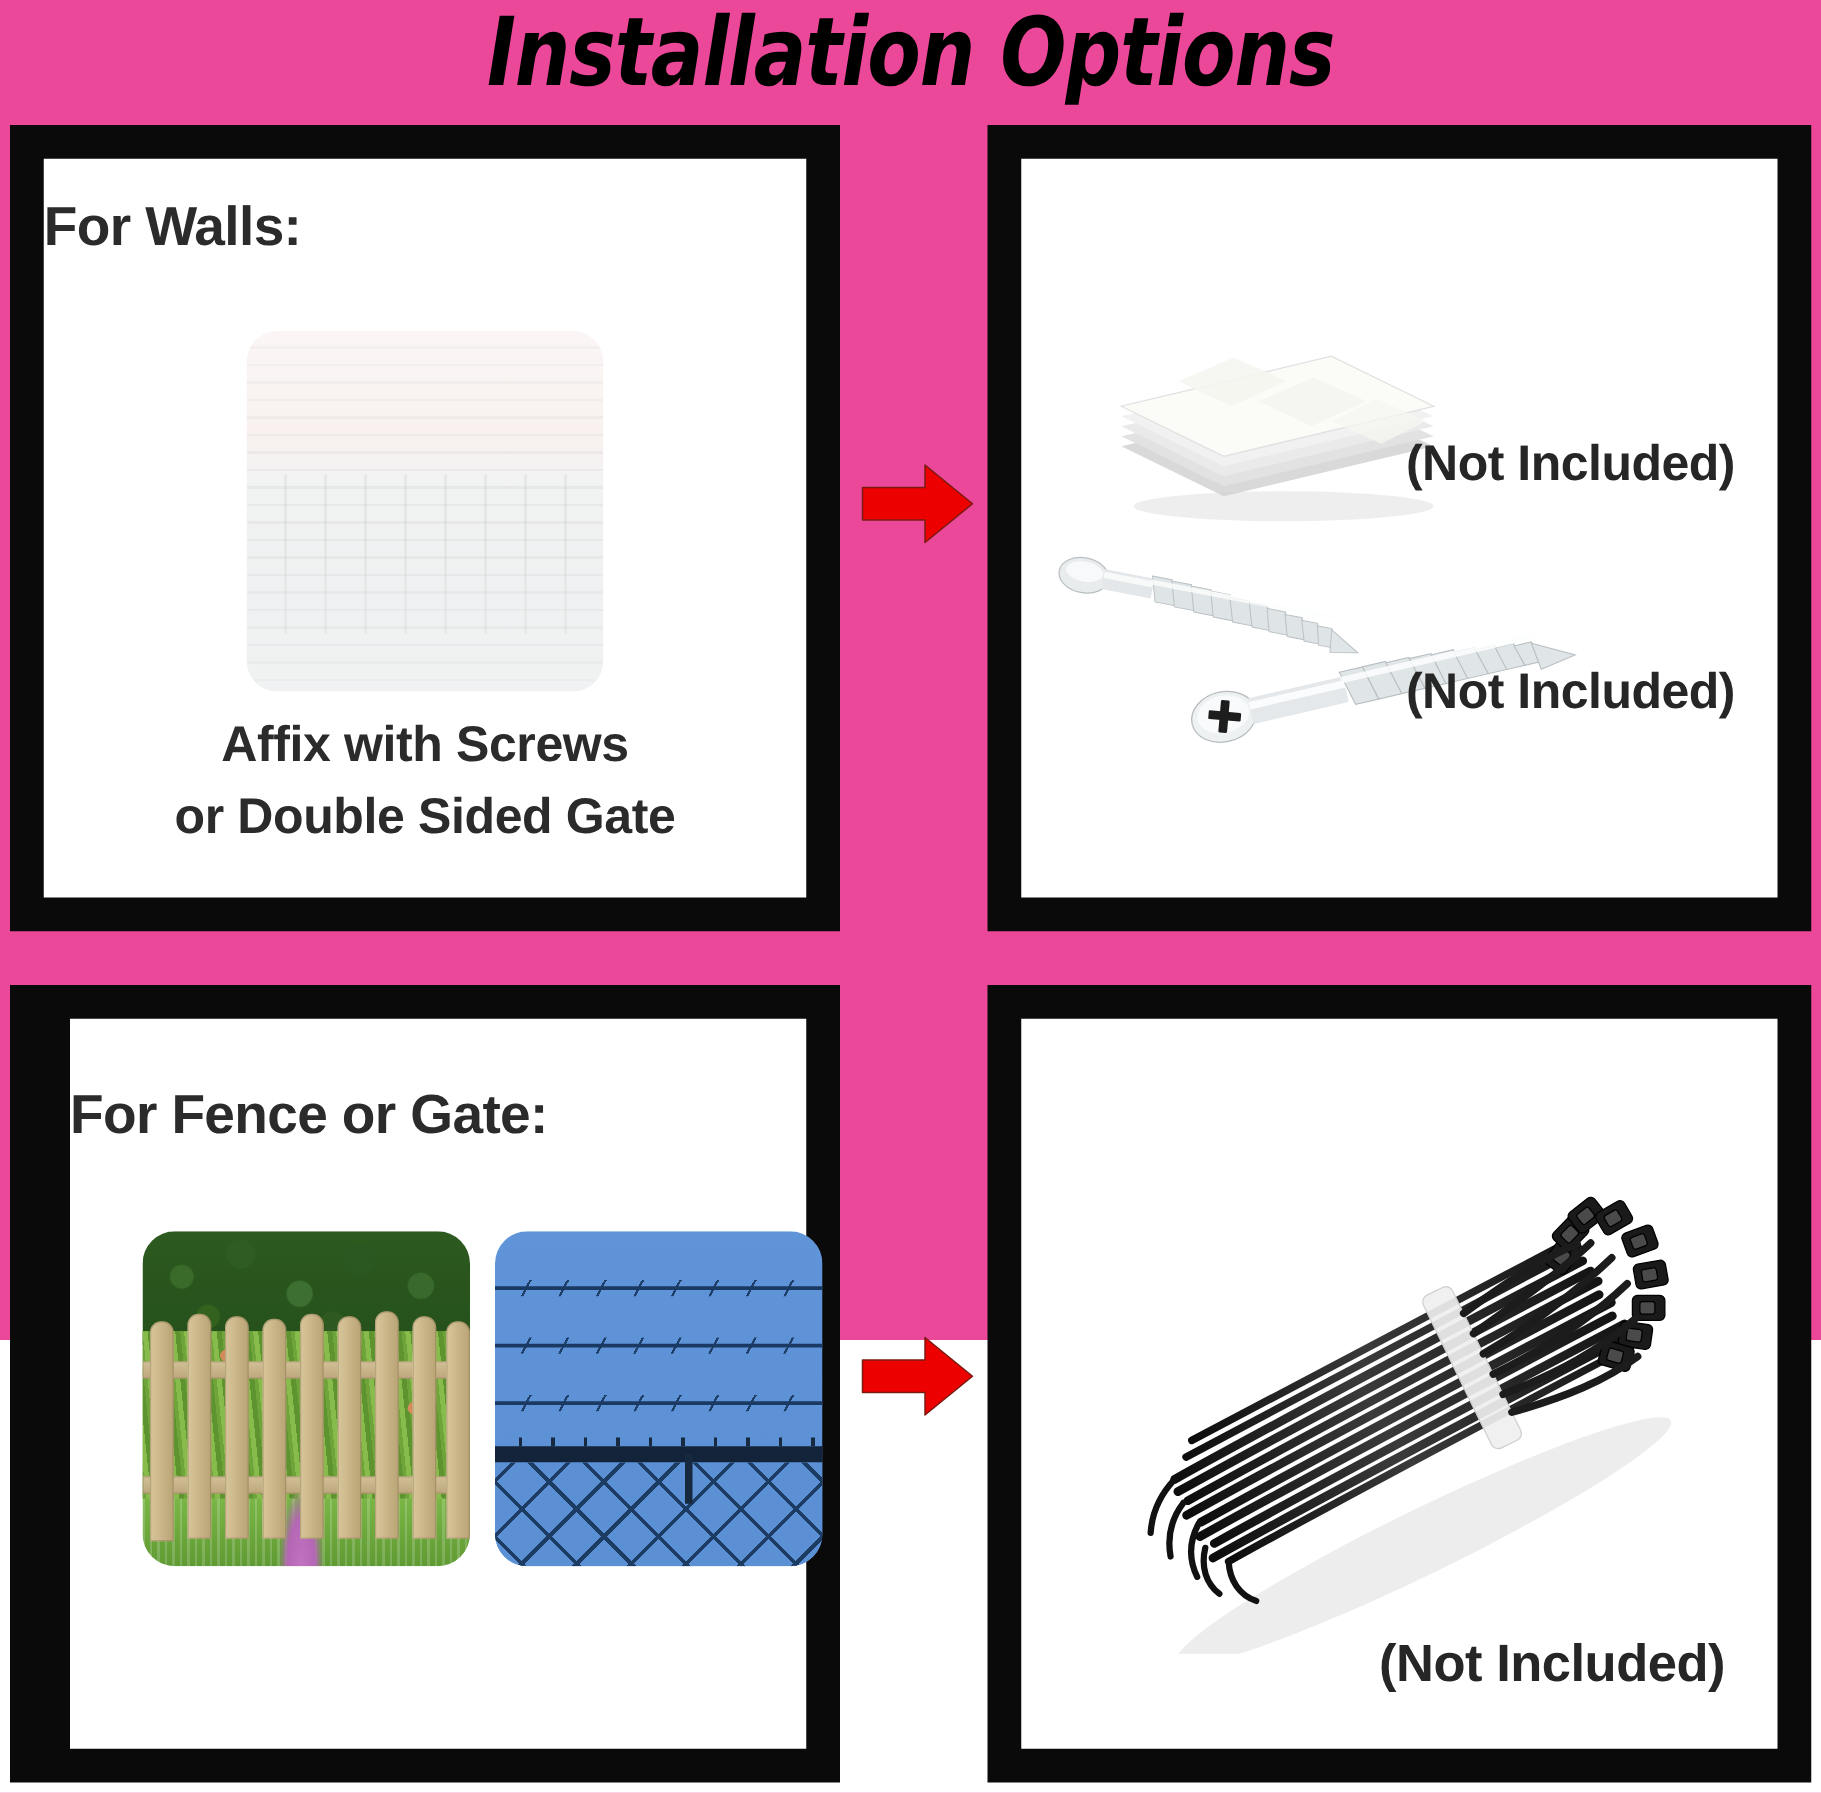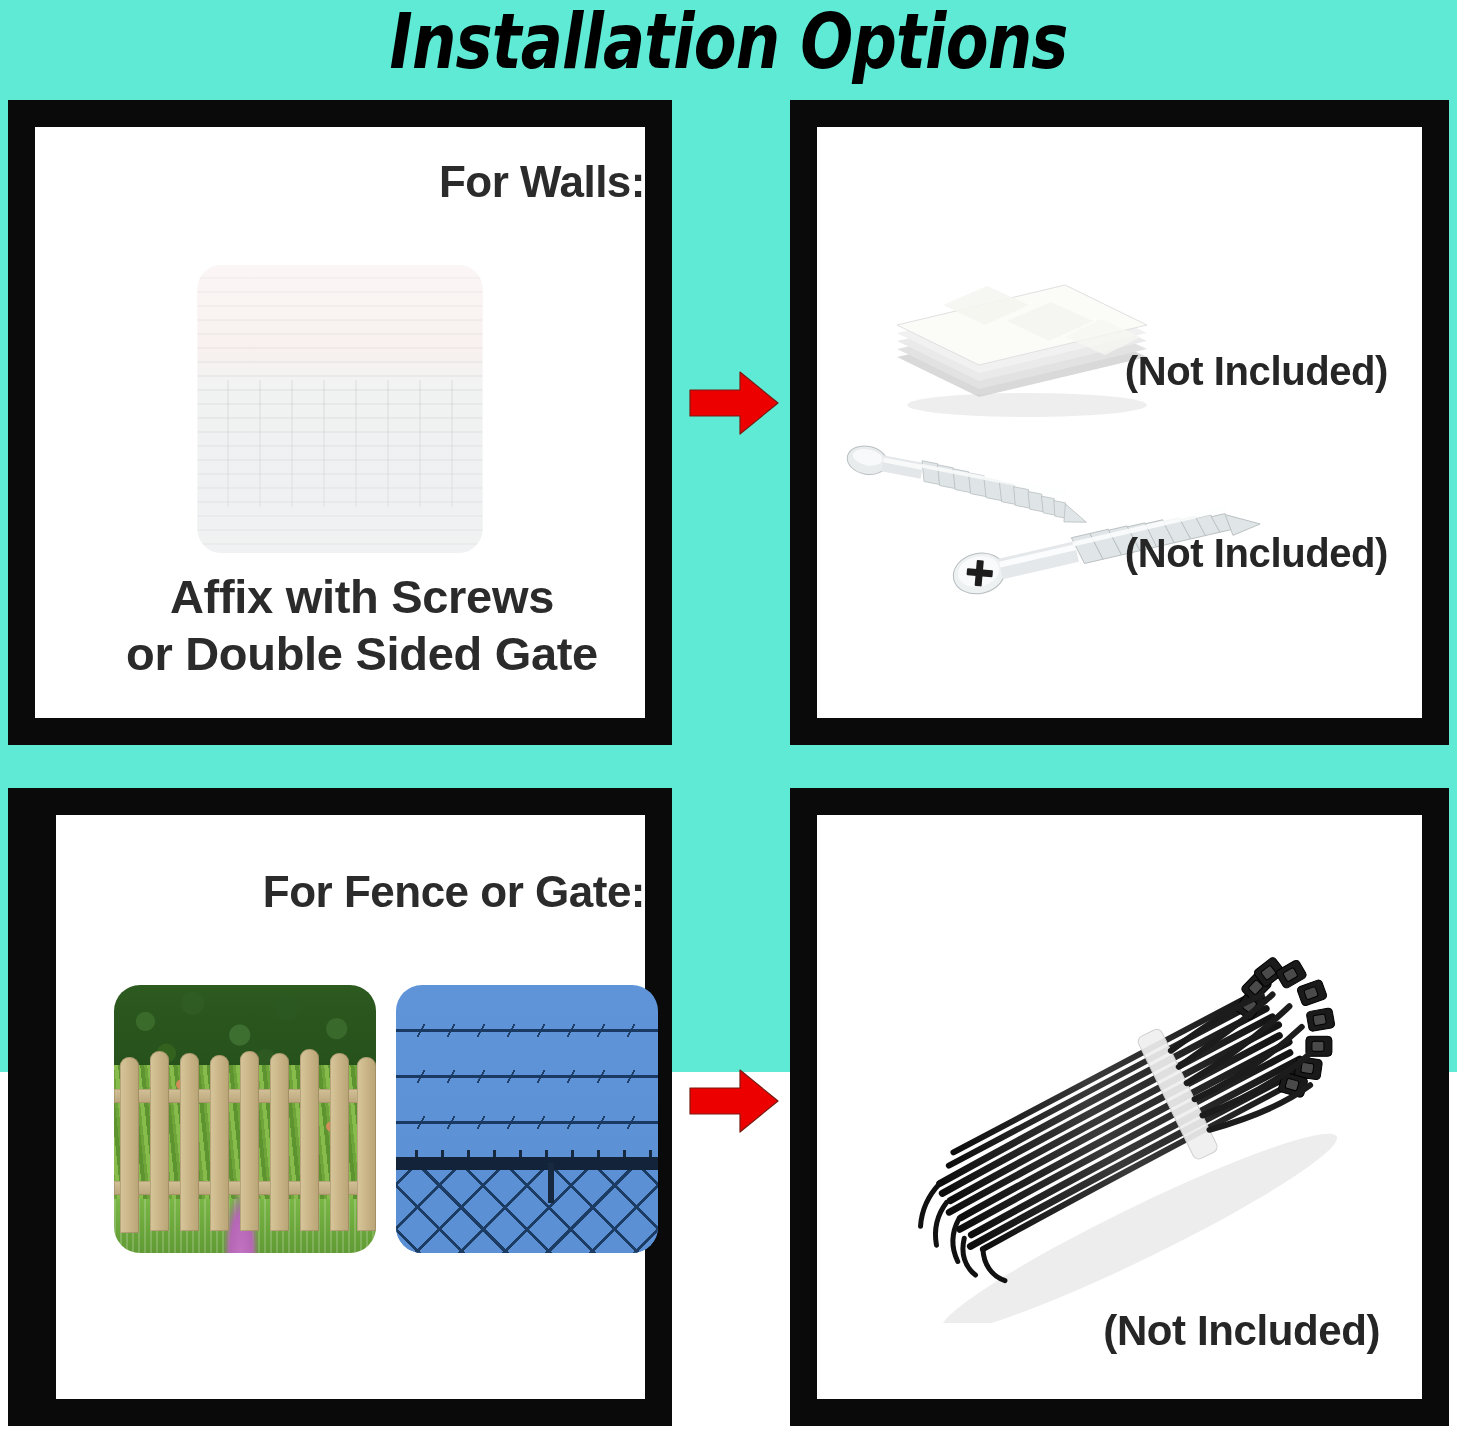--- a/index.html
+++ b/index.html
@@ -1,21 +1,21 @@
 <!DOCTYPE html>
 <html><head>
 <meta charset="utf-8">
 <style>
   html,body{margin:0;padding:0;background:#ffffff;}
   body{
     width:1457px;height:1434px;
     font-family:"Liberation Sans","DejaVu Sans",sans-serif;
     overflow:hidden;position:relative;
   }
-  .page{position:relative;width:1457px;height:1072px;background:#5eead4;}
+  .page{position:relative;width:1457px;height:1072px;background:#ec4899;}
 
   
   .title{
     position:absolute;left:0;top:-4px;width:1457px;
     text-align:center;
     font-family:"DejaVu Sans","Liberation Sans",sans-serif;
     font-weight:bold;font-style:italic;
     font-size:76px;letter-spacing:-1px;
     color:#000;line-height:92px;
     transform:scaleX(0.82);transform-origin:50% 50%;
@@ -35,32 +35,32 @@
     position:relative;
     box-sizing:border-box;
   }
   #panel-walls   {left:8px;  top:100px; width:664px;height:645px;}
   #panel-hw      {left:790px;top:100px; width:659px;height:645px;}
   #panel-fence   {left:8px;  top:788px; width:664px;height:638px;padding-left:48px;}
   #panel-ties    {left:790px;top:788px; width:659px;height:638px;}
 
   .panel-heading{
     position:absolute;left:0;width:100%;
-    text-align:right;
+    text-align:left;
     font-weight:bold;font-size:44px;color:#2b2b2b;
     letter-spacing:-0.5px;
   }
   #heading-walls{top:30px;}
   #heading-fence{top:52px;}
 
   .panel-caption{
     position:absolute;left:0;width:100%;
     text-align:center;
-    font-weight:bold;font-size:47px;color:#2b2b2b;
-    line-height:57px;letter-spacing:-0.3px;margin-left:22px;
+    font-weight:bold;font-size:40px;color:#2b2b2b;
+    line-height:57px;letter-spacing:-0.3px;
   }
   #caption-walls{bottom:36px;}
   #caption-fence{bottom:42px;}
 
   
   .brick{
     position:absolute;left:50%;transform:translateX(-50%);
     top:138px;width:285px;height:288px;border-radius:24px;
     overflow:hidden;
     background:

